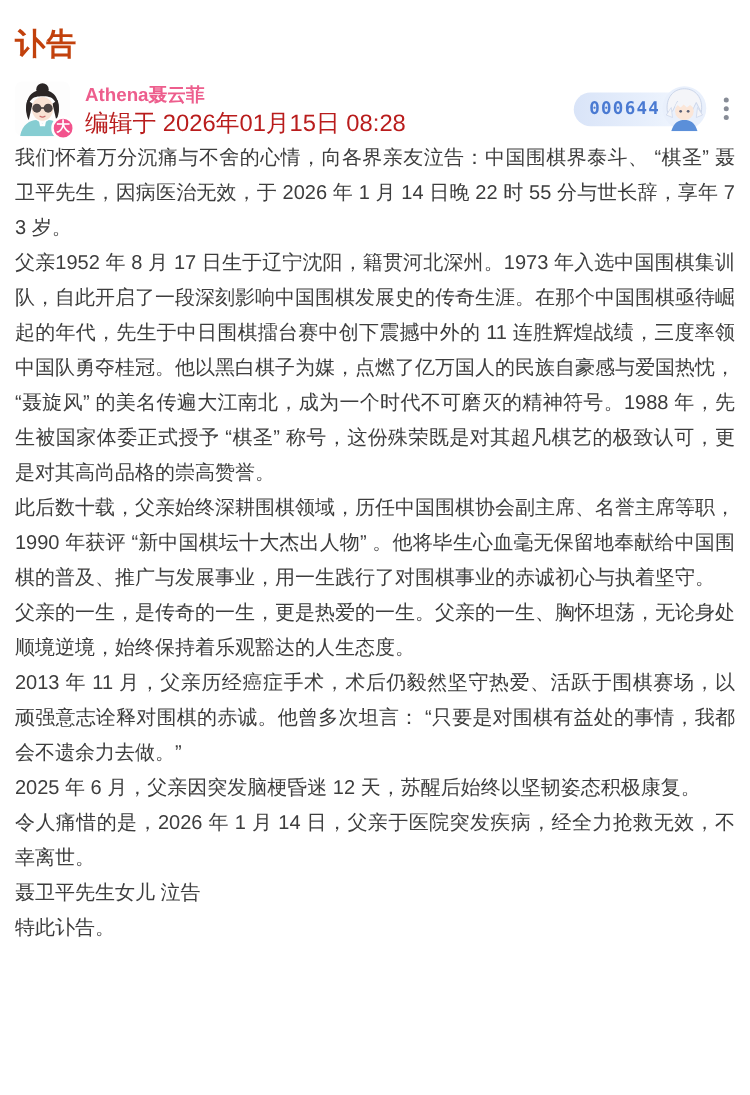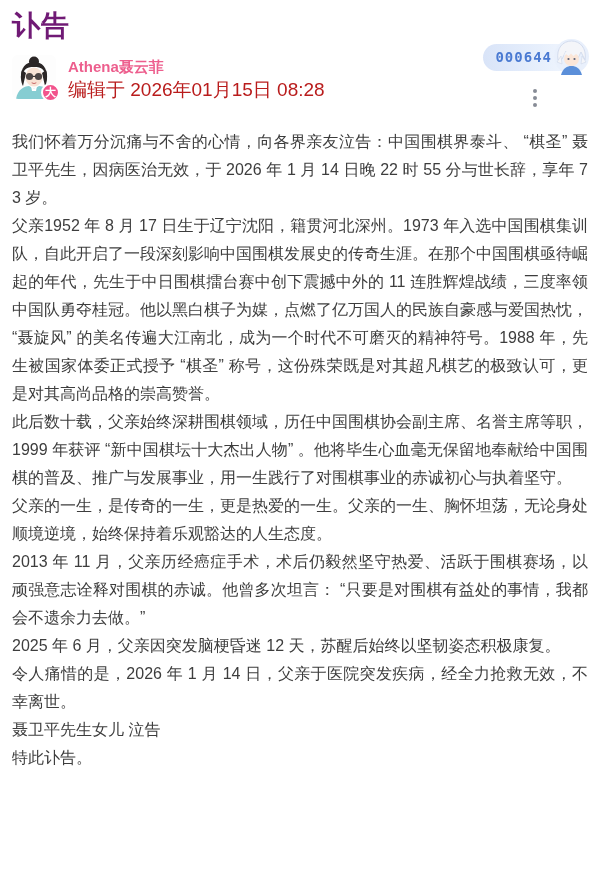--- a/index.html
+++ b/index.html
@@ -9,25 +9,25 @@
     height: 876px;
     font-family: "Liberation Sans", "DejaVu Sans", sans-serif;
     color: #3d3d3d;
     overflow: hidden;
   }
   .page { padding: 0 12px; }
 
   
   .page-title {
     margin: 0;
-    padding-top: 10px;
-    font-size: 28px;
+    padding-top: 20px;
+    font-size: 24px;
     line-height: 32px;
     font-weight: 700;
-    color: #701a75;
+    color: #c2410c;
     letter-spacing: 1px;
   }
 
   
   .author-row {
     margin-top: 13px;
     display: flex;
     align-items: center;
     position: relative;
     height: 44px;
@@ -66,21 +66,21 @@
     cursor: pointer;
   }
   .author-meta {
     margin-top: 3px;
     font-size: 19px;
     line-height: 18px;
     color: #b91c1c;
   }
 
   
-  .header-right { display: flex; align-items: center; gap: 14px; padding-right: 2px; flex-direction: column; }
+  .header-right { display: flex; align-items: center; gap: 14px; padding-right: 2px; }
   .medal-pill {
     position: relative;
     display: flex;
     align-items: center;
     height: 27px;
     padding: 0 34px 0 12px;
     border-radius: 14px;
     background: linear-gradient(90deg, #d9e4f8 0%, #e7effc 55%, #f5f9ff 100%);
     cursor: pointer;
   }
@@ -107,21 +107,21 @@
     cursor: pointer;
   }
   .kebab .dot {
     width: 4px;
     height: 4px;
     border-radius: 50%;
     background: #878c96;
   }
 
   
-  .article { margin-top: 29px; }
+  .article { margin-top: 4px; }
   .article p {
     margin: 0;
     font-size: 16px;
     line-height: 28px;
     color: #3d3d3d;
     text-align: justify;
     word-break: break-all;
   }
 </style>
 </head>
@@ -189,21 +189,21 @@
         <span class="dot"></span>
         <span class="dot"></span>
       </div>
     </div>
 
   </div>
 
   <div class="article">
     <p>我们怀着万分沉痛与不舍的心情，向各界亲友泣告：中国围棋界泰斗、 “棋圣” 聂卫平先生，因病医治无效，于 2026 年 1 月 14 日晚 22 时 55 分与世长辞，享年 73 岁。</p>
     <p>父亲1952 年 8 月 17 日生于辽宁沈阳，籍贯河北深州。1973 年入选中国围棋集训队，自此开启了一段深刻影响中国围棋发展史的传奇生涯。在那个中国围棋亟待崛起的年代，先生于中日围棋擂台赛中创下震撼中外的 11 连胜辉煌战绩，三度率领中国队勇夺桂冠。他以黑白棋子为媒，点燃了亿万国人的民族自豪感与爱国热忱， “聂旋风” 的美名传遍大江南北，成为一个时代不可磨灭的精神符号。1988 年，先生被国家体委正式授予 “棋圣” 称号，这份殊荣既是对其超凡棋艺的极致认可，更是对其高尚品格的崇高赞誉。</p>
-    <p>此后数十载，父亲始终深耕围棋领域，历任中国围棋协会副主席、名誉主席等职，1999 年获评 “新中国棋坛十大杰出人物” 。他将毕生心血毫无保留地奉献给中国围棋的普及、推广与发展事业，用一生践行了对围棋事业的赤诚初心与执着坚守。</p>
+    <p>此后数十载，父亲始终深耕围棋领域，历任中国围棋协会副主席、名誉主席等职，1990 年获评 “新中国棋坛十大杰出人物” 。他将毕生心血毫无保留地奉献给中国围棋的普及、推广与发展事业，用一生践行了对围棋事业的赤诚初心与执着坚守。</p>
     <p>父亲的一生，是传奇的一生，更是热爱的一生。父亲的一生、胸怀坦荡，无论身处顺境逆境，始终保持着乐观豁达的人生态度。</p>
     <p>2013 年 11 月，父亲历经癌症手术，术后仍毅然坚守热爱、活跃于围棋赛场，以顽强意志诠释对围棋的赤诚。他曾多次坦言： “只要是对围棋有益处的事情，我都会不遗余力去做。”</p>
     <p>2025 年 6 月，父亲因突发脑梗昏迷 12 天，苏醒后始终以坚韧姿态积极康复。</p>
     <p>令人痛惜的是，2026 年 1 月 14 日，父亲于医院突发疾病，经全力抢救无效，不幸离世。</p>
     <p>聂卫平先生女儿 泣告</p>
     <p>特此讣告。</p>
   </div>
 
 </div>
 

